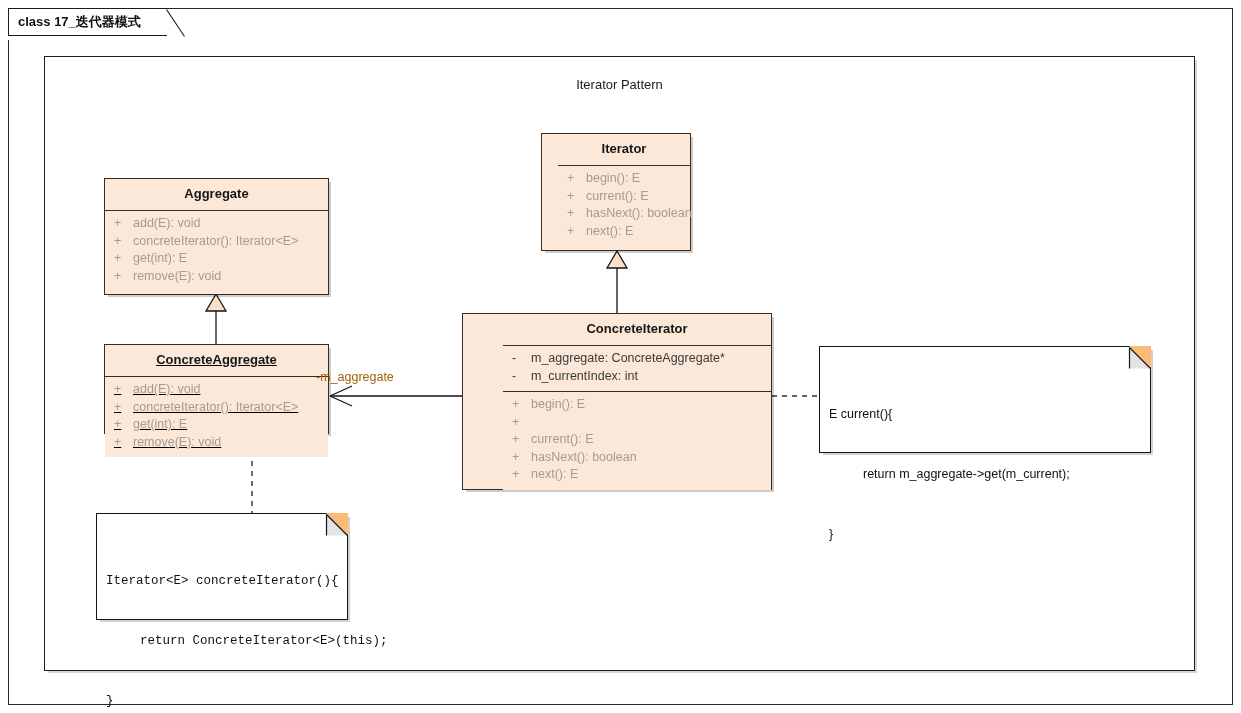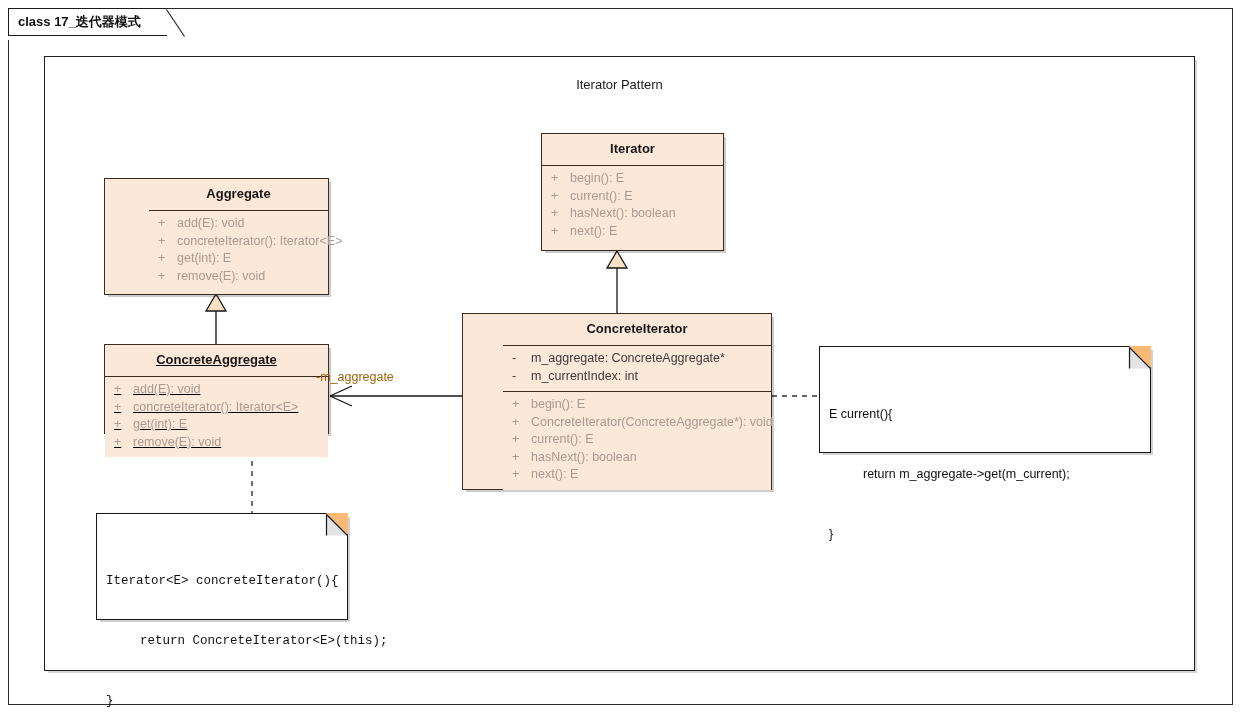--- a/index.html
+++ b/index.html
@@ -126,23 +126,23 @@
     flex: 0 0 22px;
     text-align: left;
     padding-left: 3px;
     box-sizing: border-box;
   }
   .uml-class .member.private-attr {
     color: #3b3b3b;
   }
 
   
-  #class-aggregate        { left: 104px; top: 178px; width: 225px; height: 117px; padding-left: 44px; }
+  #class-aggregate        { left: 104px; top: 178px; width: 225px; height: 117px; }
   #class-concrete-aggregate { left: 104px; top: 344px; width: 225px; height: 90px; text-decoration: underline; }
-  #class-iterator         { left: 541px; top: 133px; width: 183px; height: 118px; }
+  #class-iterator         { left: 541px; top: 133px; width: 150px; height: 118px; padding-left: 16px; }
   #class-concrete-iterator{ left: 462px; top: 313px; width: 310px; height: 177px; padding-left: 40px; }
 
   
   .uml-note {
     position: absolute;
     background: #fdba74;
     z-index: 3;
     box-shadow: 3px 3px 0 -1px rgba(0,0,0,0.18);
   }
   .uml-note .note-shape {
@@ -326,21 +326,20 @@
       <span>m_currentIndex: int</span>
     </div>
   </div>
   <div class="cls-compartment">
     <div class="member">
       <span class="vis">+</span>
       <span>begin(): E</span>
     </div>
     <div class="member">
       <span class="vis">+</span>
-      <span>ConcreteIterator(ConcreteAggregate*): void</span>
     </div>
     <div class="member">
       <span class="vis">+</span>
       <span>current(): E</span>
     </div>
     <div class="member">
       <span class="vis">+</span>
       <span>hasNext(): boolean</span>
     </div>
     <div class="member">

